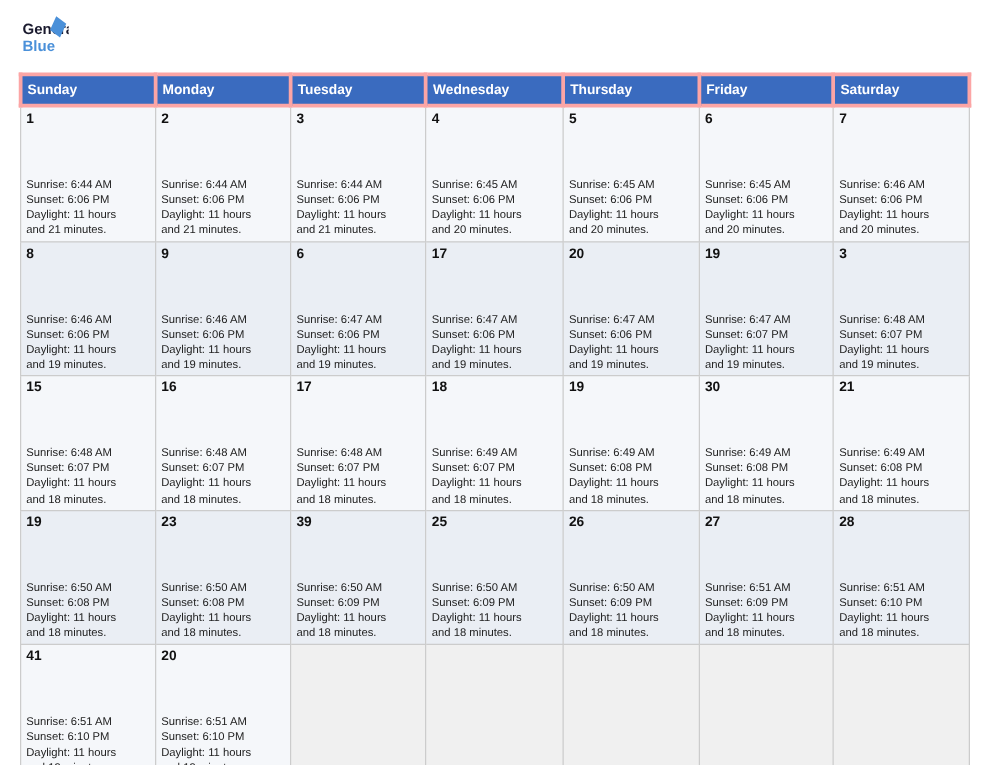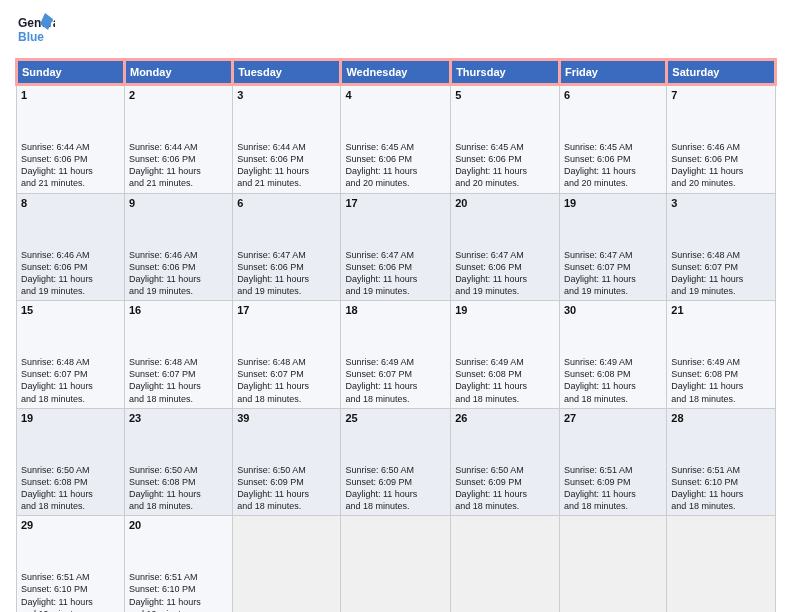--- a/index.html
+++ b/index.html
@@ -316,21 +316,21 @@
           <td>
             <span class="day-num">28</span>
             <div class="day-info" style="white-space: pre-line;">Sunrise: 6:51 AM
 Sunset: 6:10 PM
 Daylight: 11 hours
 and 18 minutes.</div>
           </td>
         </tr>
         <tr>
           <td>
-            <span class="day-num">29</span>
+            <span class="day-num">41</span>
             <div class="day-info" style="white-space: pre-line;">Sunrise: 6:51 AM
 Sunset: 6:10 PM
 Daylight: 11 hours
 and 19 minutes.</div>
           </td>
           <td>
             <span class="day-num">20</span>
             <div class="day-info" style="white-space: pre-line;">Sunrise: 6:51 AM
 Sunset: 6:10 PM
 Daylight: 11 hours

